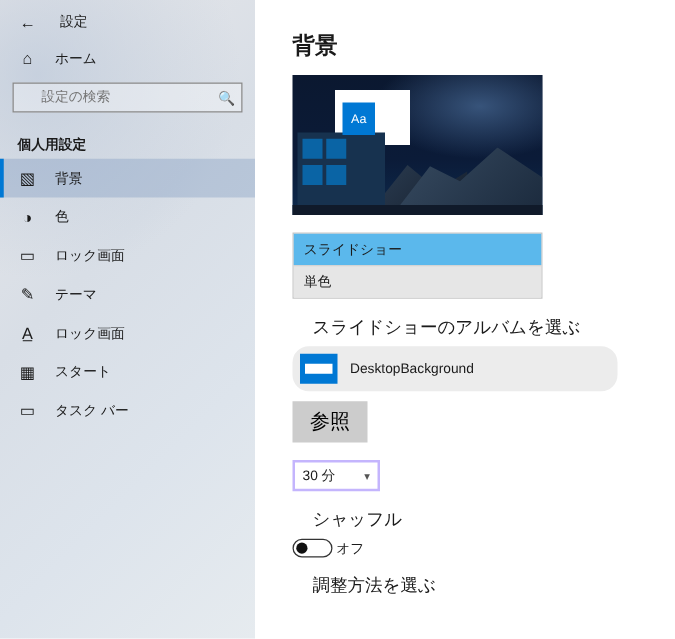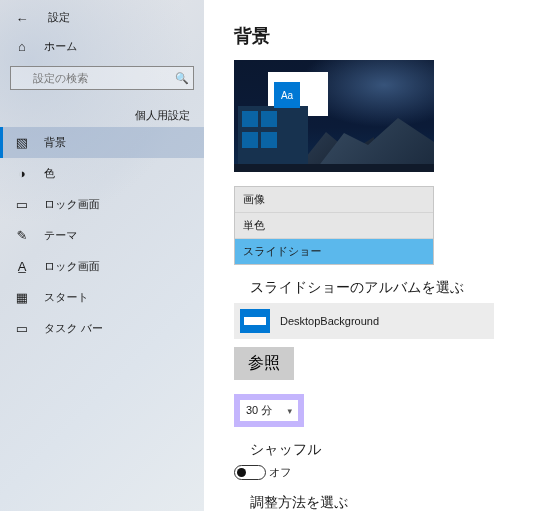--- a/index.html
+++ b/index.html
@@ -4,21 +4,21 @@
 <style>
 * { margin: 0; padding: 0; box-sizing: border-box; font-family: "Yu Gothic UI", "Meiryo", sans-serif; }
 body { width: 540px; height: 511px; overflow: hidden; display: flex; background: #fff; }
 .sidebar { width: 204px; height: 100%; background: linear-gradient(135deg, #e8e8ea 0%, #d8dee6 40%, #dde4ec 70%, #e6ebef 100%); padding: 0; position: relative; color: #1a1a1a; font-size: 11px; }
 .sidebar::before { content:""; position:absolute; inset:0; background: radial-gradient(250px 250px at 30px 60px, rgba(180,195,215,0.6), transparent 65%); pointer-events:none; }
 .sb-top { display: flex; align-items: center; gap: 18px; padding: 10px 14px 6px; position:relative; }
 .sb-home { display: flex; align-items: center; gap: 14px; padding: 8px 14px; position:relative; }
 .search-row { padding: 4px 10px 10px; position:relative; }
 .search-box { display: flex; align-items: center; width: 100%; border: 1px solid #888; background: rgba(255,255,255,0.35); height: 24px; padding: 0 22px; }
 .search-box input { flex: 1; border: none; background: transparent; outline: none; font-size: 11px; color:#333; }
-.sb-section { padding: 8px 14px 4px; font-size: 11px; font-weight: 400; position:relative;text-align:right; }
+.sb-section { padding: 8px 14px 4px; font-size: 11px; font-weight: 700; position:relative; }
 .sb-item { display: flex; align-items: center; gap: 14px; padding: 8px 14px; cursor: pointer; font-size: 11px; position:relative; }
 .sb-item.active { background: rgba(120,150,190,0.35); }
 .sb-item.active::before { content:""; position:absolute; left:0; top:0; bottom:0; width:3px; background:#0078d4; }
 .glyph { width: 16px; font-size: 13px; display:inline-block; text-align:center; }
 .main { flex: 1; height: 100%; padding: 24px 30px 10px; overflow-y: hidden; color: #1a1a1a; font-size: 11px; }
 .main h1 { font-size: 18px; font-weight: 600; margin-bottom: 12px; }
 .preview { width: 200px; height: 112px; background: linear-gradient(180deg, #0b1830 0%, #0b1b38 60%, #0d2a4d 100%); position: relative; margin-bottom: 14px; }
 .preview .sky { position:absolute; inset:0; background: radial-gradient(120px 60px at 150px 25px, rgba(60,90,130,0.9), transparent 70%); }
 .preview .mtn { position:absolute; bottom:0; right:0; width:120px; height:60px; background: linear-gradient(135deg,#394d63,#1b2a3d); clip-path: polygon(0% 100%, 25% 35%, 45% 55%, 70% 10%, 100% 50%, 100% 100%); }
 .preview .mtn2 { position:absolute; bottom:0; right:60px; width:80px; height:50px; background: linear-gradient(135deg,#2e4056,#141e2c); clip-path: polygon(0% 100%, 40% 20%, 70% 60%, 100% 30%, 100% 100%); }
@@ -26,25 +26,25 @@
 .preview .start { position:absolute; left:4px; bottom:8px; width:70px; height:58px; background:#17324f; }
 .preview .start .row { display:flex; gap:3px; margin:5px 4px 0; }
 .preview .start .sq { width:16px; height:16px; background:#0a64a5; }
 .preview .aa { position:absolute; left:40px; bottom:64px; width:26px; height:26px; background:#0078d4; color:#fff; font-size:10px; display:flex; align-items:center; justify-content:center; }
 .preview .win { position:absolute; left:34px; top:12px; width:60px; height:44px; background:#fff; }
 .listbox { width: 200px; border:1px solid #c6c6c6; margin-bottom:14px; }
 .listbox .opt { padding: 5px 8px; font-size: 11px; background:#e6e6e6; border-top:1px solid #d4d4d4; cursor:pointer; }
 .listbox .opt:first-child { border-top:none; }
 .listbox .opt.sel { background:#5bb8ec; }
 .subhdr { font-size: 14px; margin: 6px 16px; }
-.album { display:flex; align-items:center; gap:10px; background:#ececec; width:260px; padding:6px; margin-bottom:8px; }
+.album { display:flex; align-items:center; gap:10px; background:#ececec; width:260px; padding:6px; margin-bottom:8px;border-radius:13px; }
 .album .thumb { width:30px; height:24px; background:#0078d4; position:relative; }
 .album .thumb::after{ content:""; position:absolute; left:4px; right:4px; top:8px; height:8px; background:#fff; }
 .btn { display:inline-block; background:#ccc; border:none; padding:6px 14px; font-size:16px; margin-bottom:14px; cursor:pointer; }
-.combo { border:6px solid #c4b5fd; padding:3px 6px; font-size:11px; display:flex; justify-content:space-between; align-items:center; width:70px; margin-bottom:14px; cursor:pointer; }
+.combo { border:2px solid #c4b5fd; padding:3px 6px; font-size:11px; display:flex; justify-content:space-between; align-items:center; width:70px; margin-bottom:14px; cursor:pointer; }
 .chev { font-size:9px; color:#555; }
 .toggle-row { display:flex; align-items:center; gap:3px; margin-bottom:14px; }
 .toggle { width:32px; height:15px; border:1px solid #333; border-radius:8px; position:relative; background:#fff; cursor:pointer; }
 .toggle .knob { width:9px; height:9px; background:#111; border-radius:50%; position:absolute; left:2px; top:2px; }
 </style>
 </head>
 <body>
 
 <div class="sidebar">
   <div class="sb-top">
@@ -109,23 +109,22 @@
         <div class="row">
           <div class="sq"></div>
           <div class="sq"></div>
         </div>
       </div>
     <div class="aa">Aa</div>
     <div class="task"></div>
   </div>
 
   <div class="listbox">
-    <div class="opt">画像</div>
+    <div class="opt sel">スライドショー</div>
     <div class="opt">単色</div>
-    <div class="opt sel">スライドショー</div>
   </div>
 
   <div class="subhdr">スライドショーのアルバムを選ぶ</div>
   <div class="album">
     <div class="thumb"></div>
     <span>DesktopBackground</span>
   </div>
   <button class="btn">参照</button>
 
   <div class="combo">

